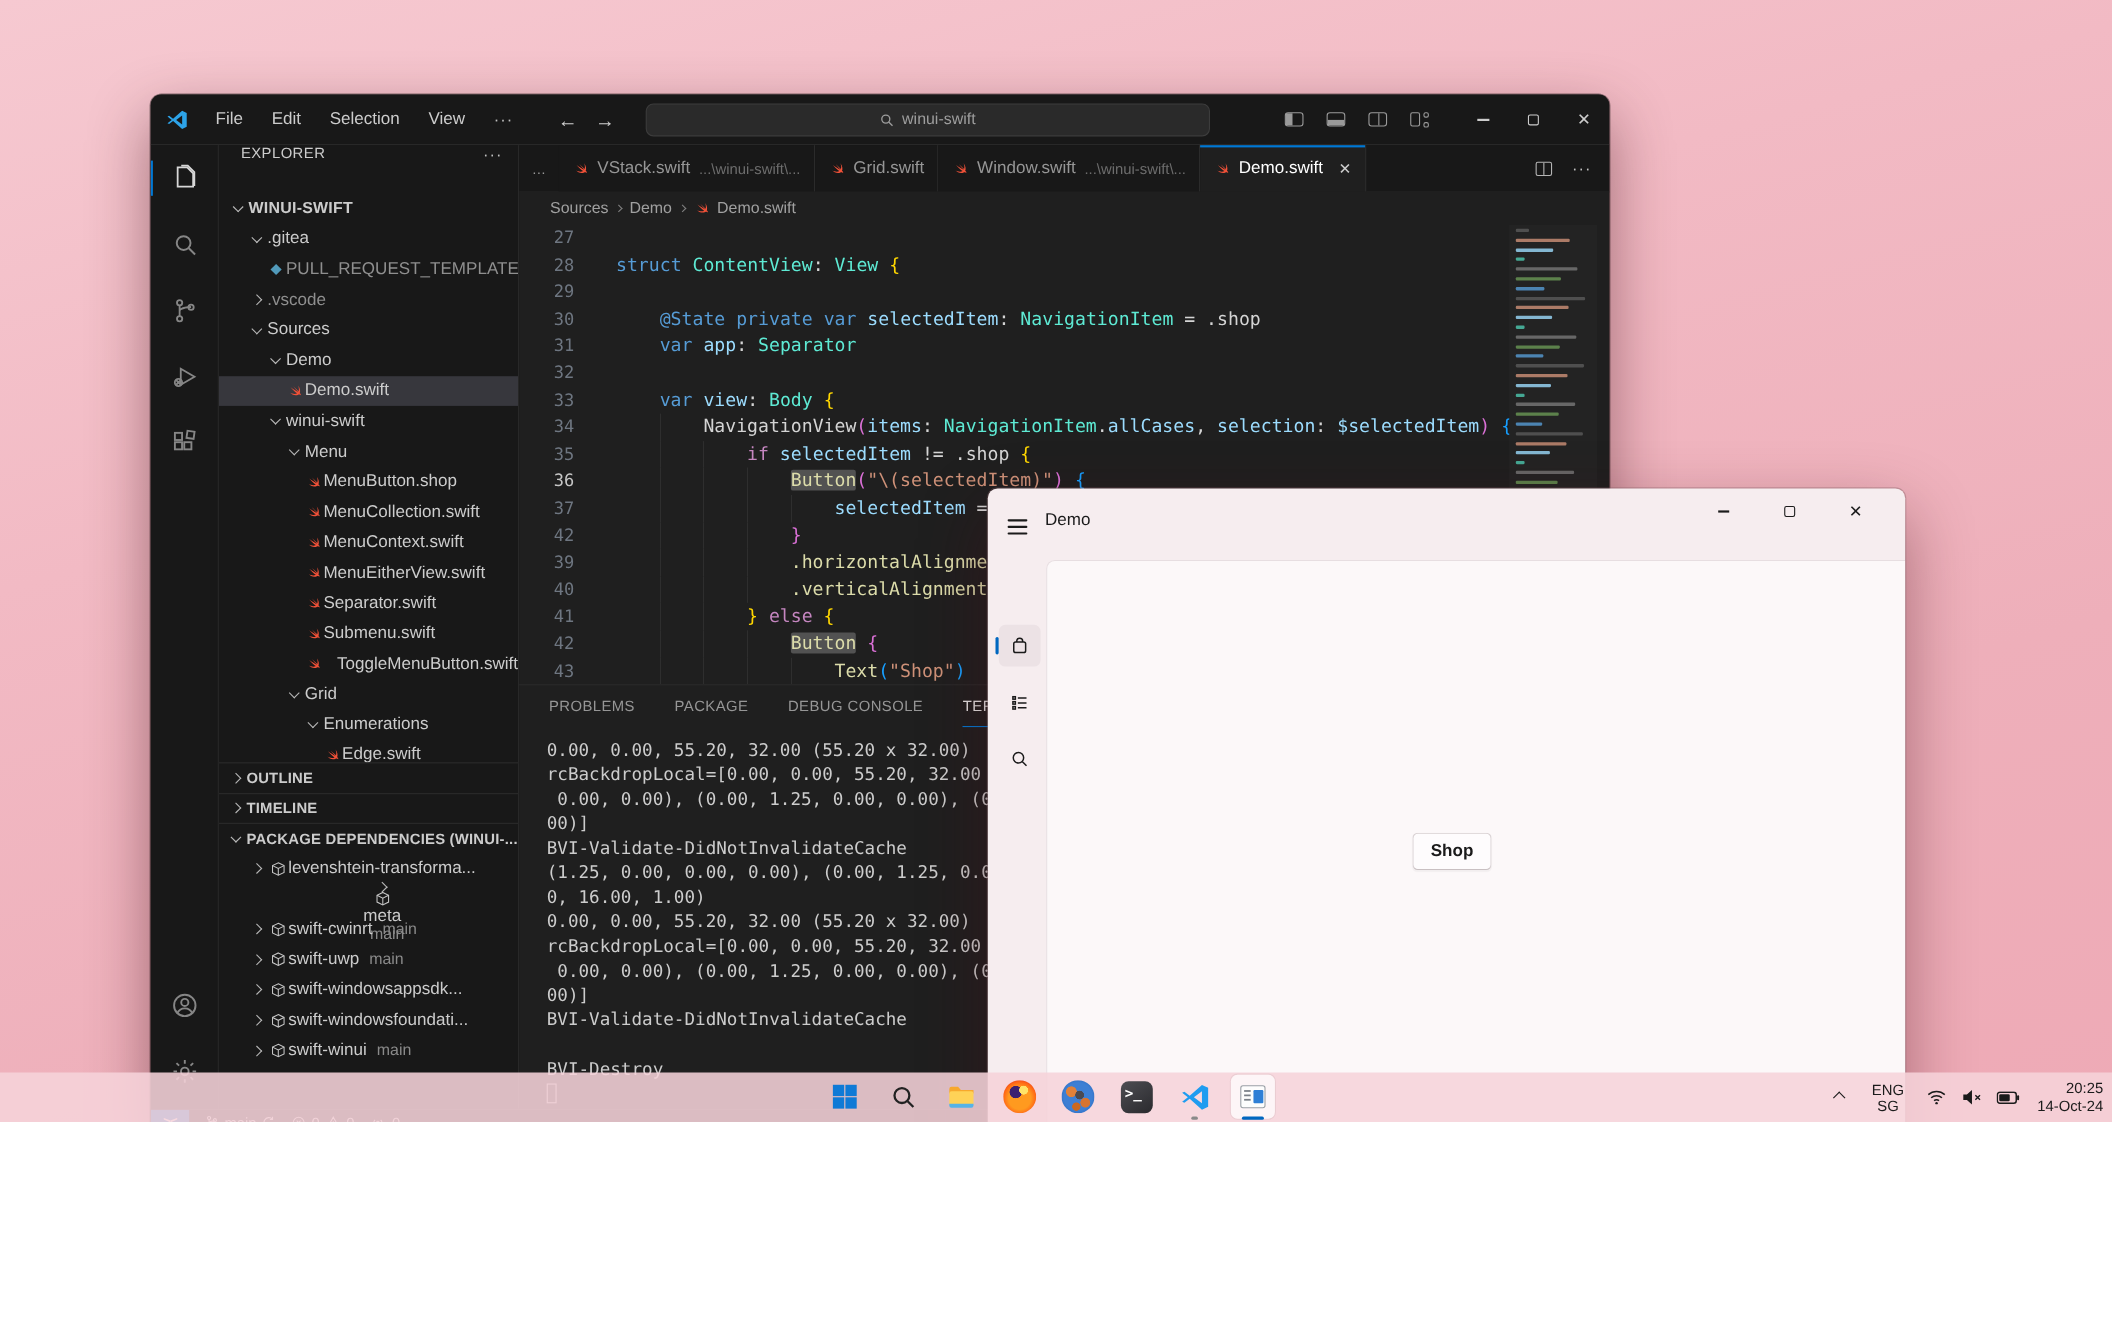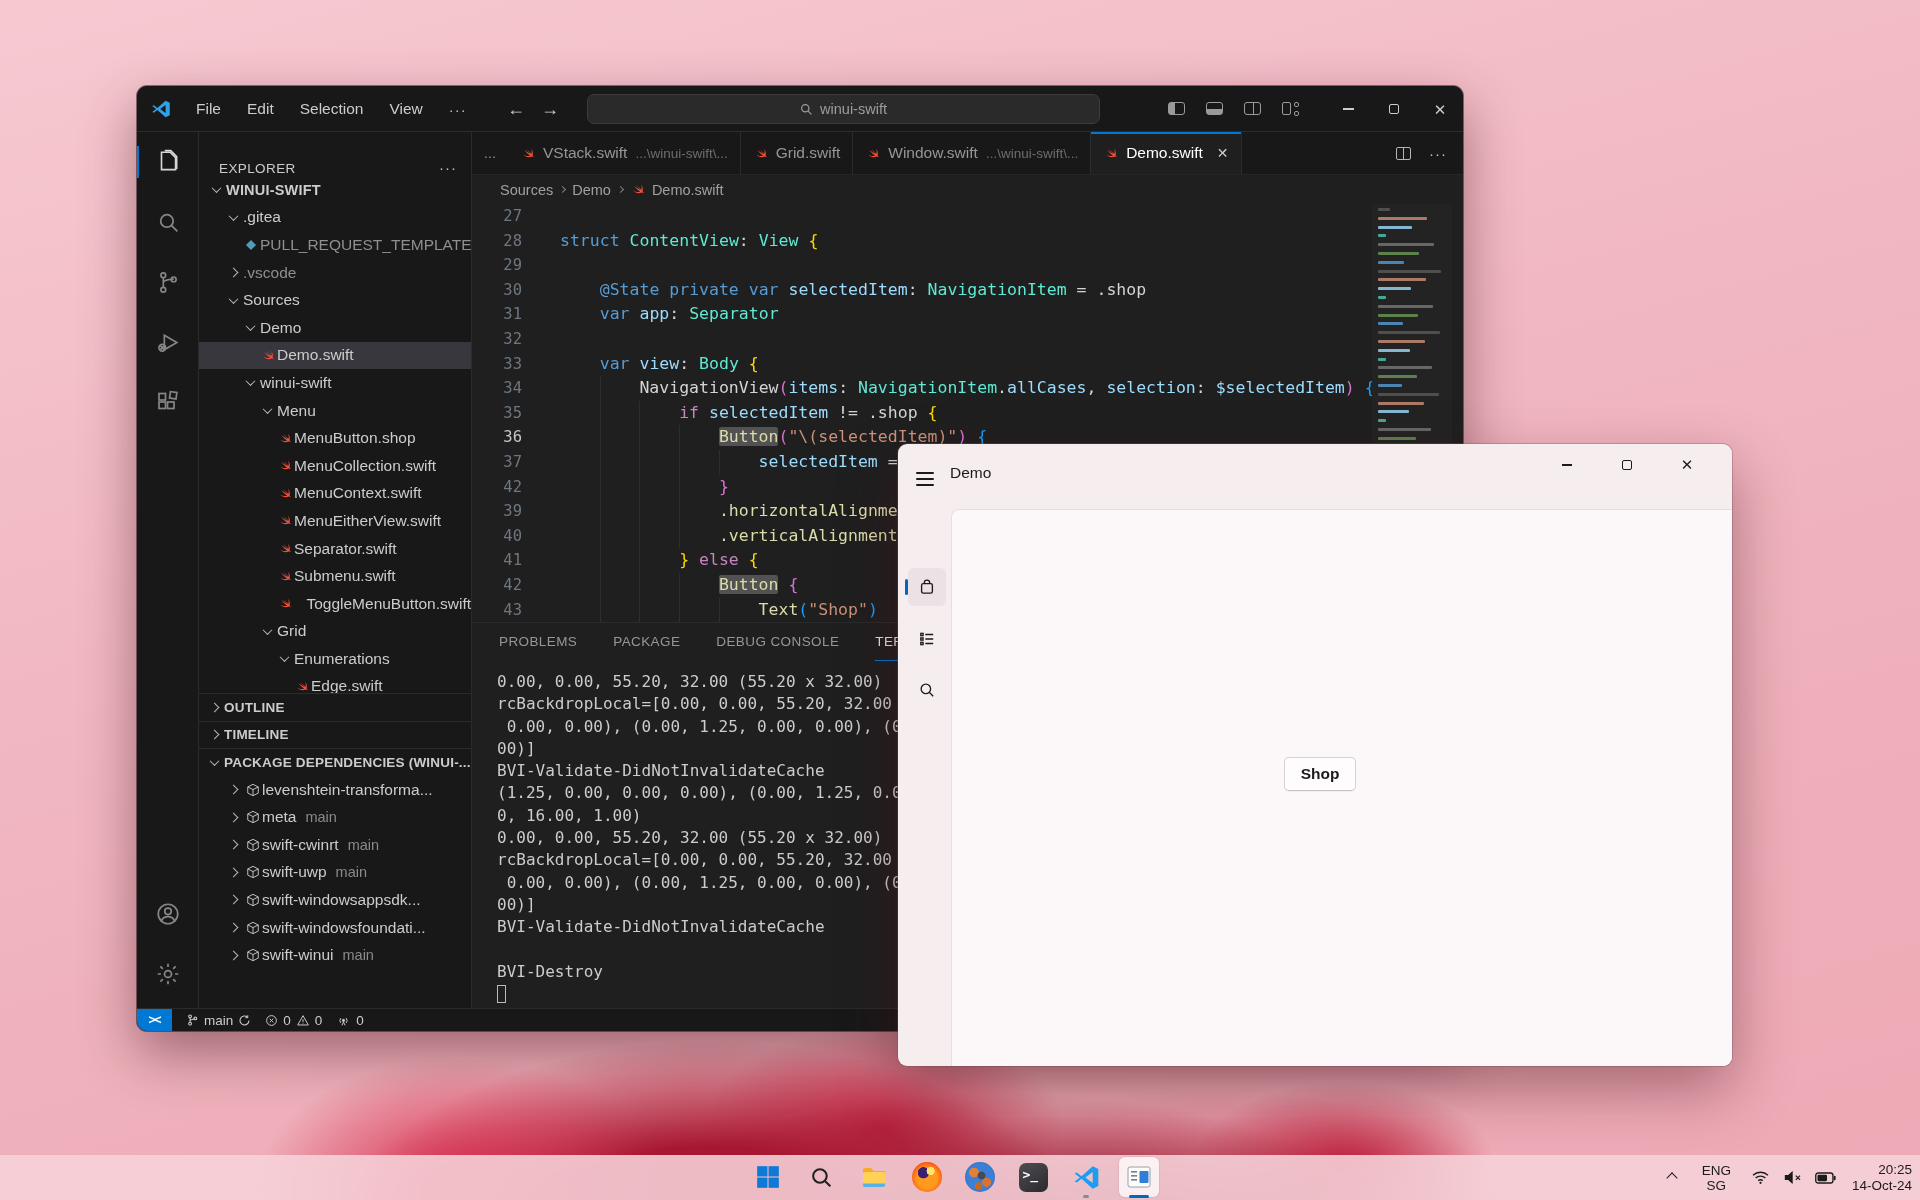--- a/index.html
+++ b/index.html
@@ -1,18 +1,18 @@
 <!DOCTYPE html>
 <html><head>
 <meta charset="utf-8">
 <style>
   * { margin:0; padding:0; box-sizing:border-box; }
   html,body { width:1920px; height:1200px; overflow:hidden; font-family:"Liberation Sans","DejaVu Sans",sans-serif; }
 
-  .desktop { position:relative; width:1920px; height:1200px; overflow:hidden;
+  .desktop { position:relative; width:1920px; height:1020px; overflow:hidden;
     background:linear-gradient(165deg,#f6c9d1 0%,#f2bac4 35%,#eeafba 70%,#eeaab6 100%); }
   .bloom { position:absolute; inset:0; background:
     radial-gradient(ellipse 330px 210px at 24% 99%, #d6294a 0%, rgba(214,41,74,0) 62%),
     radial-gradient(ellipse 560px 330px at 37% 106%, #971326 0%, #a81730 38%, rgba(168,23,48,0) 70%),
     radial-gradient(ellipse 740px 400px at 52% 115%, #6f0c1e 0%, #8e1228 42%, rgba(142,18,40,0) 72%),
     radial-gradient(ellipse 520px 260px at 63% 105%, #b01b36 0%, rgba(176,27,54,0) 66%),
     radial-gradient(ellipse 300px 170px at 46% 94%, #cf3350 0%, rgba(207,51,80,0) 60%),
     radial-gradient(ellipse 260px 140px at 70% 97%, #c22440 0%, rgba(194,36,64,0) 58%);
   }
 
@@ -44,21 +44,21 @@
   .ic-x { font-size:15px; color:#cccccc; line-height:1; }
 
   .vbody { display:flex; height:876px; }
   .activity { width:62px; background:#181818; border-right:1px solid #2b2b2b; position:relative; }
   .act-item { width:62px; height:60px; display:flex; align-items:center; justify-content:center; color:#868686; position:relative; }
   .act-item.active { color:#d7d7d7; }
   .act-item.active::before { content:""; position:absolute; left:0; top:14px; bottom:14px; width:2px; background:#0078d4; }
   .act-bottom { position:absolute; bottom:4px; left:0; }
 
   .sidebar { width:273px; background:#181818; border-right:1px solid #2b2b2b; font-size:16px; position:relative; overflow:hidden; }
-  .sb-head { height:44px; display:flex; align-items:flex-end; padding:0 14px 0 20px; font-size:13.5px;
+  .sb-head { height:44px; display:flex; align-items:flex-start; padding:0 14px 0 20px; font-size:13.5px;
     letter-spacing:.4px; color:#cccccc; }
   .sb-head .grow { flex:1; }
   .dots { color:#c0c0c0; font-size:15px; letter-spacing:1px; }
   .tree { height:517px; overflow:hidden; }
   .trow { height:27.6px; display:flex; align-items:center; white-space:nowrap; color:#cccccc; }
   .trow.sel { background:#37373d; }
   .trow.dim .lbl { color:#8f8f8f; }
   .trow .lbl { font-size:15.5px; }
   .trow.bold .lbl { font-weight:bold; font-size:14.5px; letter-spacing:.2px; }
   .isl { width:19px; display:flex; align-items:center; justify-content:center; flex:none; }
@@ -422,21 +422,21 @@
                 <span class="chev right"></span>
               </span>
               <span class="isl">
                 <svg width="14" height="14" viewBox="0 0 16 16" fill="none" stroke="#c5c5c5" stroke-width="1.1">
                   <path d="M8 1.5 14 4.5v7L8 14.5 2 11.5v-7L8 1.5z"></path>
                   <path d="M2 4.5 8 7.5l6-3M8 7.5v7"></path>
                 </svg>
               </span>
               <span class="lbl">levenshtein-transforma...</span>
             </div>
-            <div class="trow" style="padding-left: 25px;">
+            <div class="trow" style="padding-left: 25px; flex-direction: column;">
               <span class="isl">
                 <span class="chev right"></span>
               </span>
               <span class="isl">
                 <svg width="14" height="14" viewBox="0 0 16 16" fill="none" stroke="#c5c5c5" stroke-width="1.1">
                   <path d="M8 1.5 14 4.5v7L8 14.5 2 11.5v-7L8 1.5z"></path>
                   <path d="M2 4.5 8 7.5l6-3M8 7.5v7"></path>
                 </svg>
               </span>
               <span class="lbl">meta</span>

